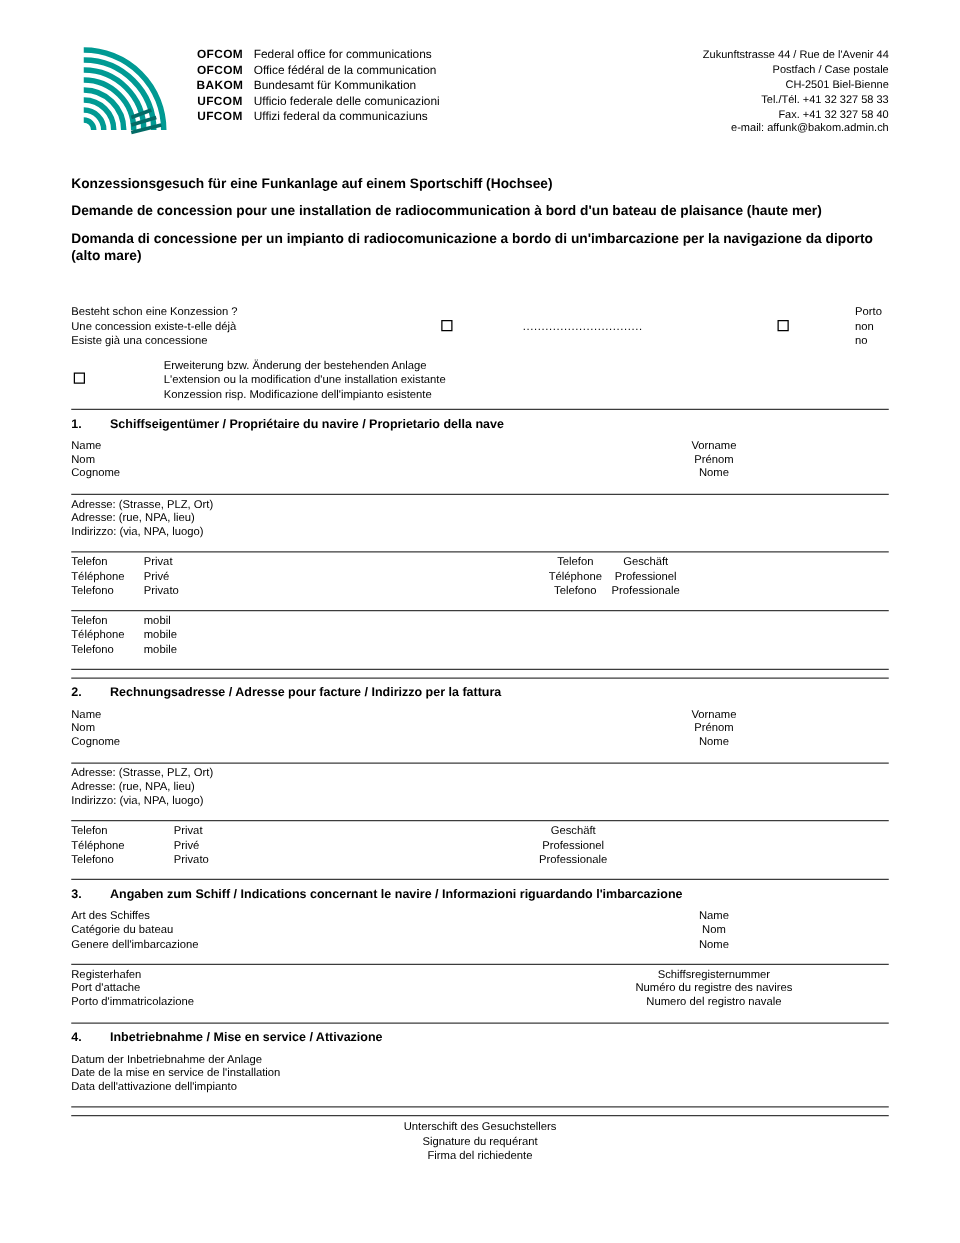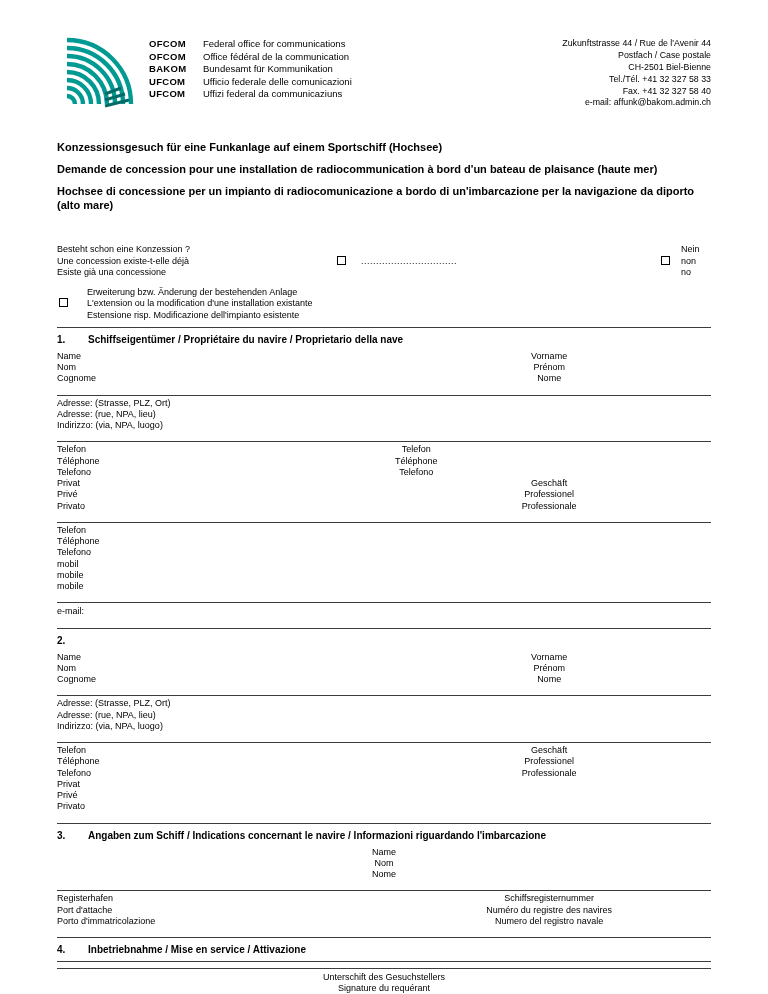--- a/index.html
+++ b/index.html
@@ -7,27 +7,27 @@
   .page {
     width: 768px;
     min-height: 994px;
     background: #fff;
     font-family: "Liberation Sans", sans-serif;
     color: #000;
     padding: 34px 57px 26px 57px;
     position: relative;
   }
   .tri { white-space: pre-line; }
-  .small { font-size: 9px; line-height: 1.25; }
+  .small { font-size: 9px; line-height: 1.25; gap: 44px; }
 
   
   .header { display: flex; align-items: flex-start; }
   .logo { width: 80px; height: 78px; flex: 0 0 auto; }
   .org-block { margin-left: 12px; padding-top: 4px; }
-  .org-row { display: flex; font-size: 9.5px; line-height: 1.32; }
+  .org-row { display: flex; font-size: 9.5px; line-height: 1.32; text-align: center; }
   .org-abbr { font-weight: bold; width: 54px; letter-spacing: .3px; }
   .org-desc { }
   .addr { margin-left: auto; text-align: right; font-size: 8.8px; line-height: 1.35; padding-top: 4px; }
 
   
   .title-block { margin-top: 28px; }
   .title-line { font-weight: bold; font-size: 11px; line-height: 1.28; margin: 0 0 8px 0; }
 
   
   .question-row { display: flex; margin-top: 32px; align-items: flex-start; }
@@ -50,21 +50,21 @@
 
   
   .sec-heading { display: flex; font-weight: bold; font-size: 10px; margin: 6px 0 4px 0; }
   .sec-num { width: 31px; flex: 0 0 auto; }
 
   .field-row { padding: 2px 0 4px 0; }
   .row2 { display: flex; }
   .row2 .colL { width: 50.5%; flex: 0 0 auto; }
   .row2 .colR { flex: 1; text-align: center; }
 
-  .phone-pair { display: flex; flex-direction: column; }
+  .phone-pair { display: flex; }
   .phone-label { width: 58px; flex: 0 0 auto; }
   .phone-label-wide { width: 82px; flex: 0 0 auto; }
 
   .email-row { padding: 3px 0 4px 0; }
 
   .tech-note { font-weight: bold; padding: 4px 0 4px 0; }
 
   .footer-row { padding: 3px 0 5px 0; }
 </style>
 </head>
@@ -118,46 +118,46 @@
 Postfach / Case postale
 CH-2501 Biel-Bienne
 Tel./Tél. +41 32 327 58 33
 Fax. +41 32 327 58 40
 e-mail: affunk@bakom.admin.ch</div>
   </div>
 
   <div class="title-block">
     <p class="title-line">Konzessionsgesuch für eine Funkanlage auf einem Sportschiff (Hochsee)</p>
     <p class="title-line">Demande de concession pour une installation de radiocommunication à bord d'un bateau de plaisance (haute mer)</p>
-    <p class="title-line">Hochsee di concessione per un impianto di radiocomunicazione a bordo di un'imbarcazione per la navigazione da diporto (alto mare)</p>
+    <p class="title-line">Domanda di concessione per un impianto di radiocomunicazione a bordo di un'imbarcazione per la navigazione da diporto (alto mare)</p>
   </div>
 
   <div class="question-row small">
     <div class="q-label tri">Besteht schon eine Konzession ?
 Une concession existe-t-elle déjà
 Esiste già una concessione</div>
     <div class="cb-yes-wrap">
       <span class="cb"></span>
     </div>
     <div class="dots">................................</div>
     <div class="cb-no-wrap">
       <span class="cb"></span>
     </div>
-    <div class="no-label tri">Nein
+    <div class="no-label tri">Porto
 non
 no</div>
   </div>
 
   <div class="extension-row small">
     <div class="cb-ext-wrap">
       <span class="cb"></span>
     </div>
     <div class="ext-label tri">Erweiterung bzw. Änderung der bestehenden Anlage
 L'extension ou la modification d'une installation existante
-Estensione risp. Modificazione dell'impianto esistente</div>
+Konzession risp. Modificazione dell'impianto esistente</div>
   </div>
 
   <hr class="rule">
 
   <div class="sec-heading">
     <span class="sec-num">1.</span>
     <span>Schiffseigentümer / Propriétaire du navire / Proprietario della nave</span>
   </div>
 
   <div class="field-row row2 small">
@@ -202,27 +202,25 @@
       <span class="phone-label tri">Telefon
 Téléphone
 Telefono</span>
       <span class="tri">mobil
 mobile
 mobile</span>
     </div>
   </div>
   <hr class="rule">
 
-  <div class="email-row small">
-    <span>e-mail:</span>
-  </div>
   <hr class="rule">
 
   <div class="sec-heading">
     <span class="sec-num">2.</span>
+    <span>Rechnungsadresse / Adresse pour facture / Indirizzo per la fattura</span>
   </div>
 
   <div class="field-row row2 small">
     <div class="colL tri">Name
 Nom
 Cognome</div>
     <div class="colR tri">Vorname
 Prénom
 Nome</div>
   </div>
@@ -251,20 +249,23 @@
     </div>
   </div>
   <hr class="rule">
 
   <div class="sec-heading">
     <span class="sec-num">3.</span>
     <span>Angaben zum Schiff / Indications concernant le navire / Informazioni riguardando l'imbarcazione</span>
   </div>
 
   <div class="field-row row2 small">
+    <div class="colL tri">Art des Schiffes
+Catégorie du bateau
+Genere dell'imbarcazione</div>
     <div class="colR tri">Name
 Nom
 Nome</div>
   </div>
   <hr class="rule">
 
   <div class="field-row row2 small">
     <div class="colL tri">Registerhafen
 Port d'attache
 Porto d'immatricolazione</div>
@@ -272,20 +273,25 @@
 Numéro du registre des navires
 Numero del registro navale</div>
   </div>
   <hr class="rule">
 
   <div class="sec-heading">
     <span class="sec-num">4.</span>
     <span>Inbetriebnahme / Mise en service / Attivazione</span>
   </div>
 
+  <div class="field-row small">
+    <div class="tri">Datum der Inbetriebnahme der Anlage
+Date de la mise en service de l'installation
+Data dell'attivazione dell'impianto</div>
+  </div>
   <hr class="rule">
 
   <hr class="rule">
 
   <div class="footer-row row2 small">
     <div class="colR tri">Unterschift des Gesuchstellers
 Signature du requérant
 Firma del richiedente</div>
   </div>
 

